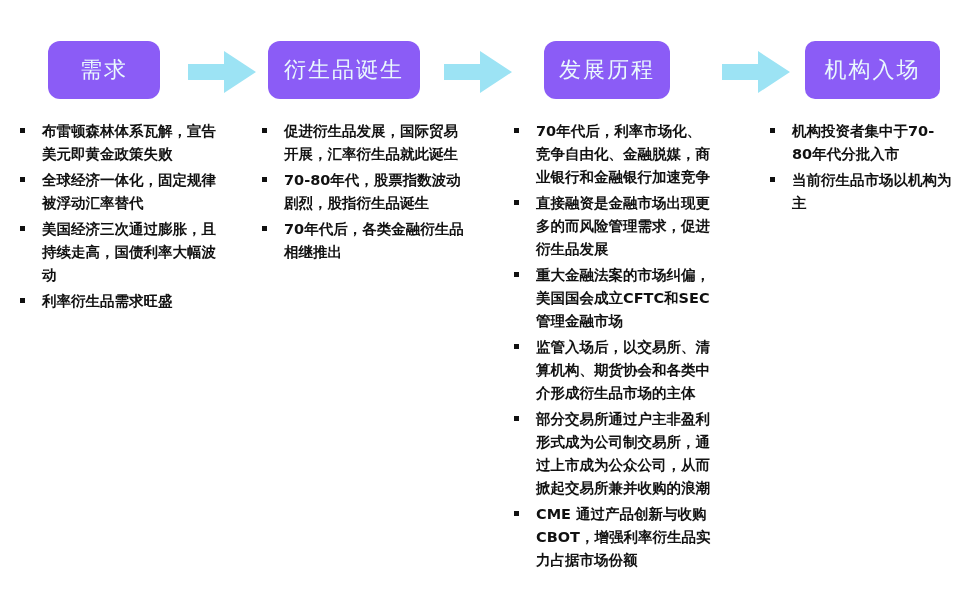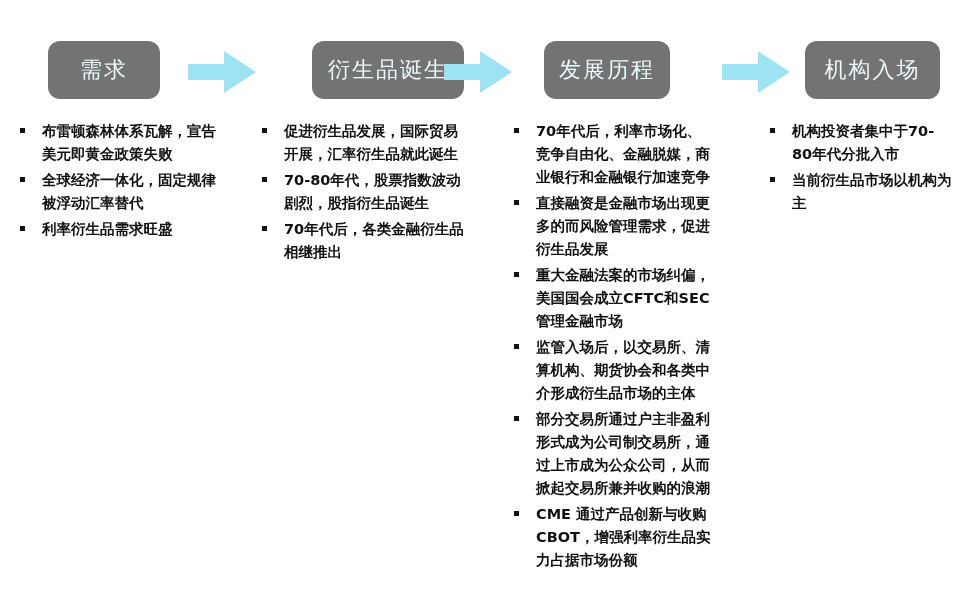--- a/index.html
+++ b/index.html
@@ -20,40 +20,40 @@
     inset: 0;
     width: 960px;
     height: 602px;
   }
 
   
   .chip {
     position: absolute;
     height: 58px;
     border-radius: 12px;
-    background: #737373;
+    background: #8b5cf6;
     display: flex;
     align-items: center;
     justify-content: center;
     box-sizing: border-box;
   }
   .chip-label {
     color: #eaf9fd;
     font-size: 22px;
     font-weight: 400;
     letter-spacing: 2px;
     line-height: 1;
     white-space: nowrap;
     font-family: "DejaVu Sans", "Liberation Sans", sans-serif;
   }
 
   .chip-1 { left: 48px;  top: 41px; width: 112px; }
-  .chip-2 { left: 268px; top: 41px; width: 152px; margin-left: 44px; }
+  .chip-2 { left: 268px; top: 41px; width: 152px; }
   .chip-3 { left: 544px; top: 41px; width: 126px; }
-  .chip-4 { left: 805px; top: 41px; width: 135px; }
+  .chip-4 { left: 805px; top: 41px; width: 135px; border-radius: 10px; }
 
   
   .arrow {
     position: absolute;
     width: 68px;
     height: 42px;
     top: 51px;
   }
   .arrow svg { display: block; width: 100%; height: 100%; }
   .arrow-1 { left: 188px; }
@@ -137,20 +137,21 @@
   </div>
 
   <div class="chip chip-4">
     <span class="chip-label">机构入场</span>
   </div>
 
   <div class="col col-1">
     <ul class="bullets">
       <li>布雷顿森林体系瓦解，宣告美元即黄金政策失败</li>
       <li>全球经济一体化，固定规律被浮动汇率替代</li>
+      <li>美国经济三次通过膨胀，且持续走高，国债利率大幅波动</li>
       <li>利率衍生品需求旺盛</li>
     </ul>
   </div>
 
   <div class="col col-2">
     <ul class="bullets">
       <li>促进衍生品发展，国际贸易开展，汇率衍生品就此诞生</li>
       <li>70-80年代，股票指数波动剧烈，股指衍生品诞生</li>
       <li>70年代后，各类金融衍生品相继推出</li>
     </ul>

